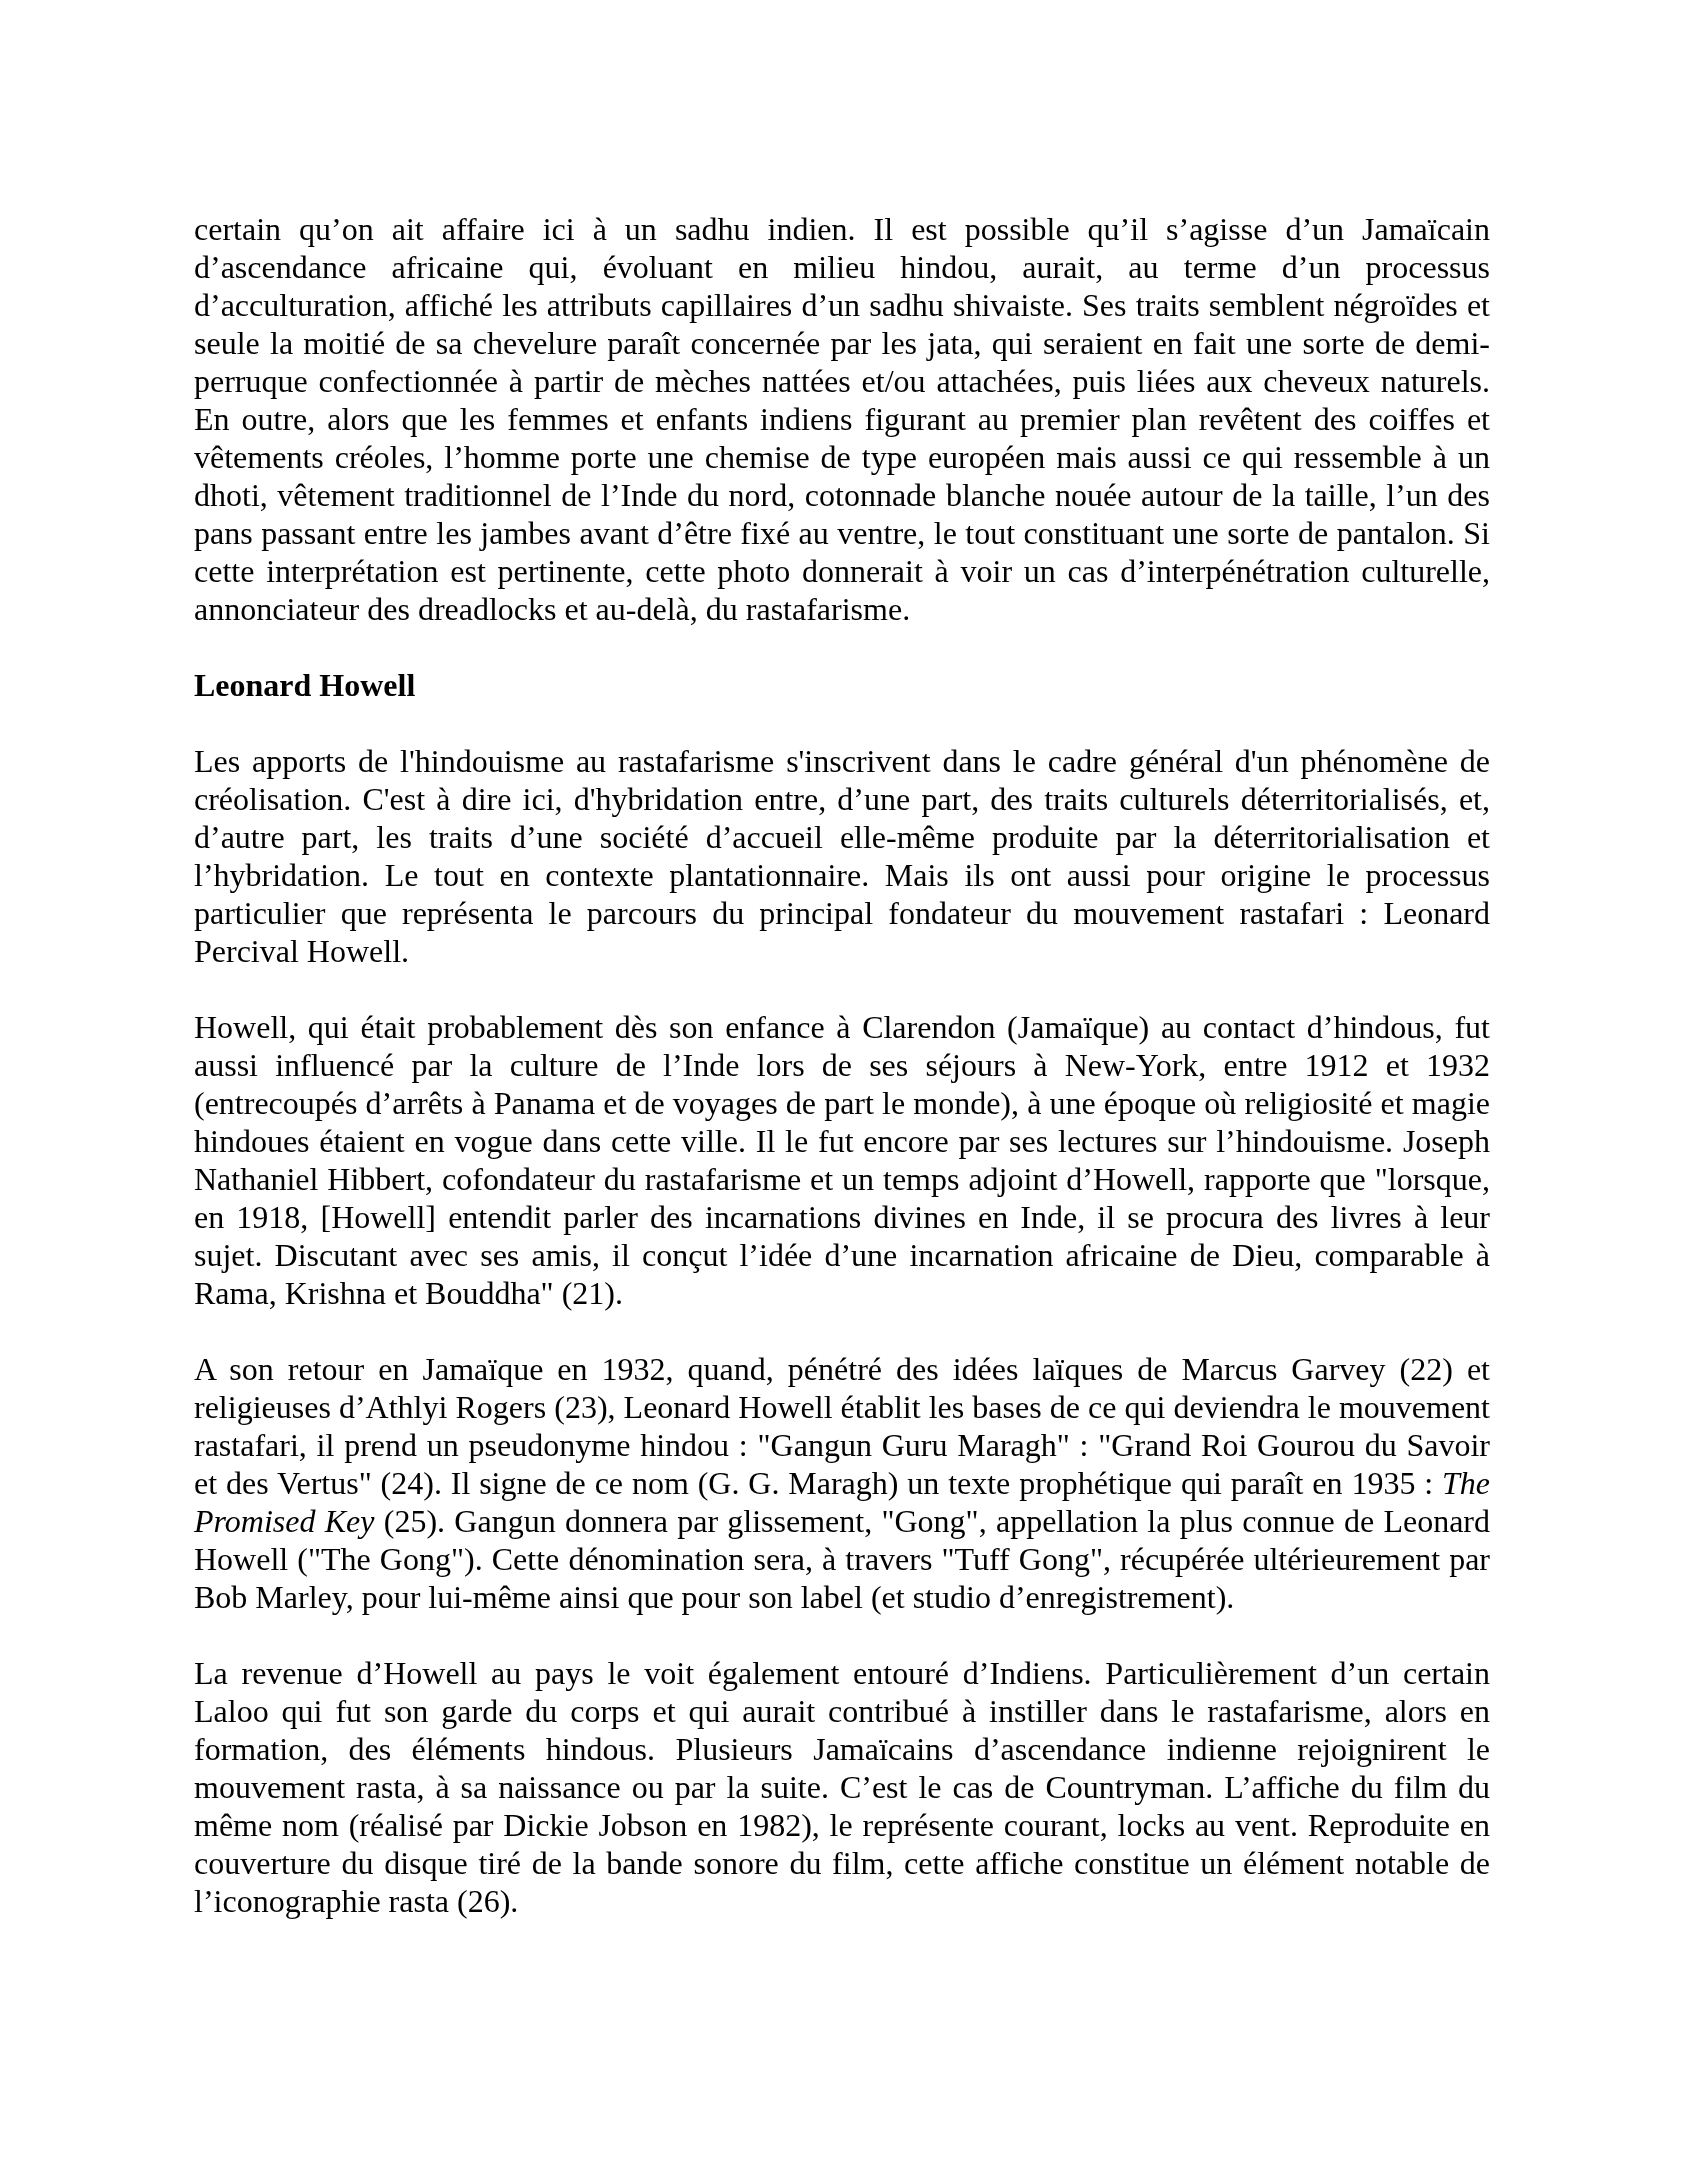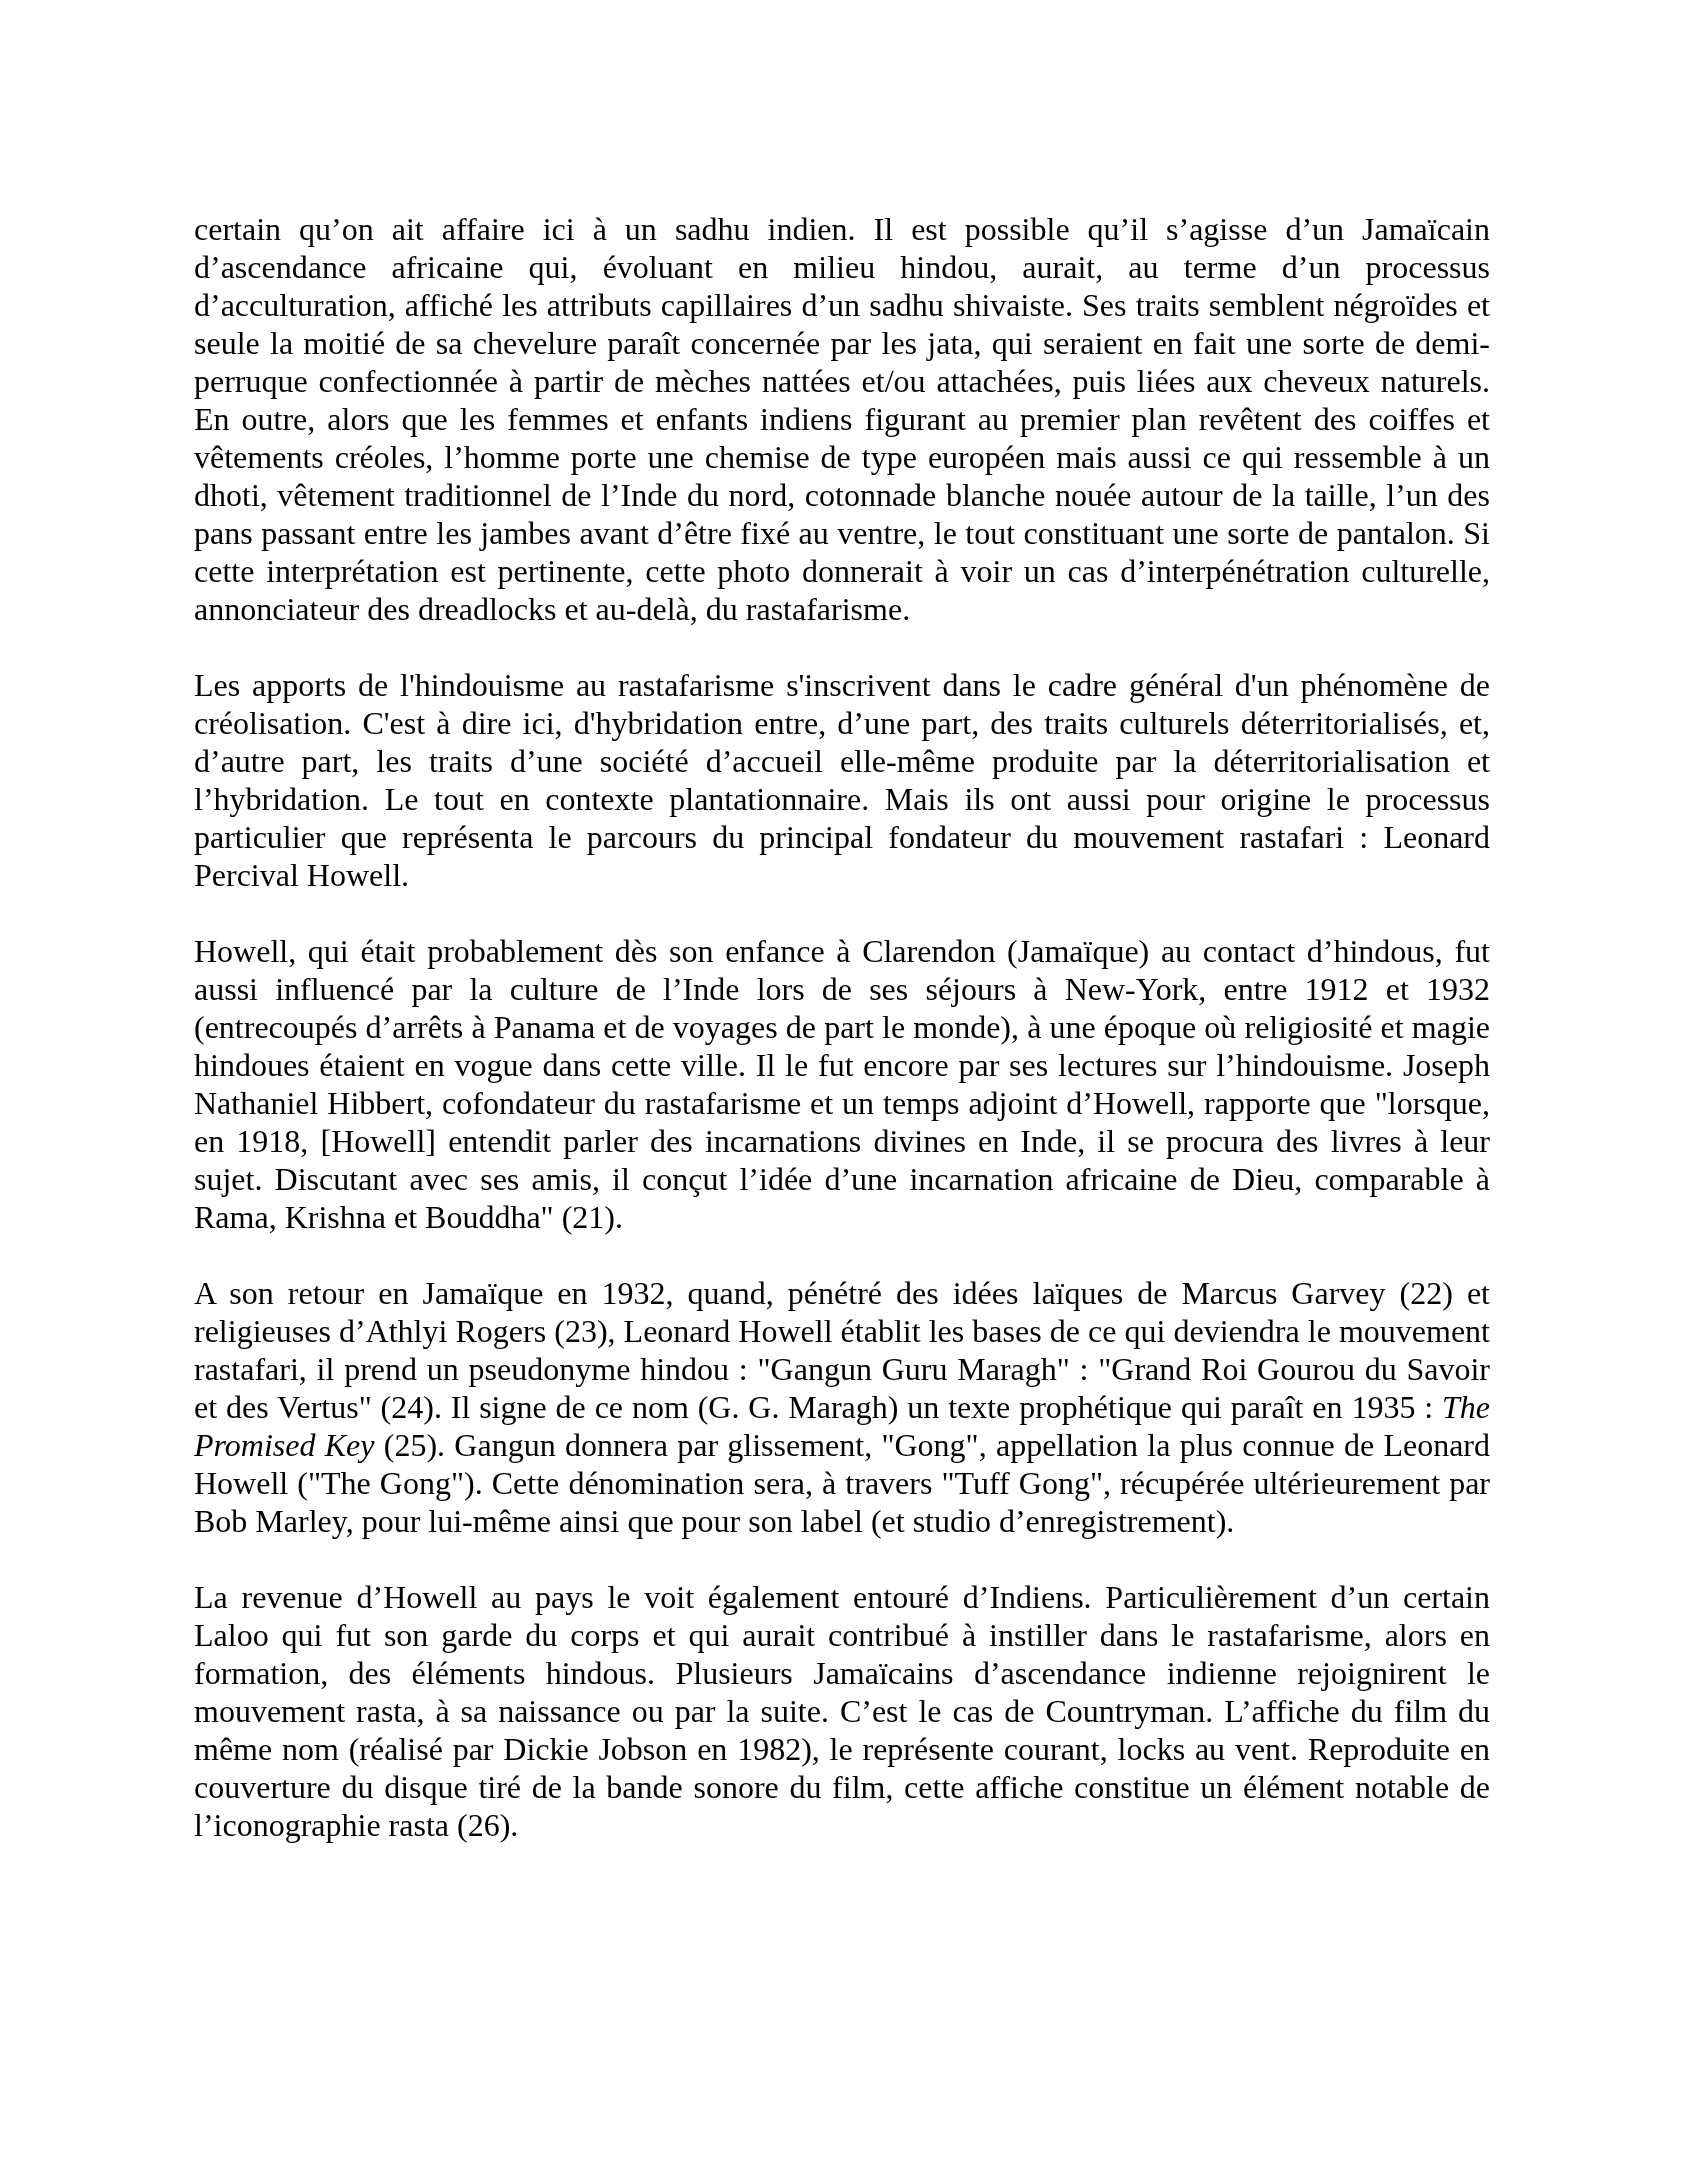--- a/index.html
+++ b/index.html
@@ -19,20 +19,21 @@
   .ref { font-size: 32px; }
   .ital { font-style: italic; }
 </style>
 </head>
 <body>
 
 <div class="page">
 
   <p class="para">certain qu’on ait affaire ici à un sadhu indien. Il est possible qu’il s’agisse d’un Jamaïcain d’ascendance africaine qui, évoluant en milieu hindou, aurait, au terme d’un processus d’acculturation, affiché les attributs capillaires d’un sadhu shivaiste. Ses traits semblent négroïdes et seule la moitié de sa chevelure paraît concernée par les jata, qui seraient en fait une sorte de demi-perruque confectionnée à partir de mèches nattées et/ou attachées, puis liées aux cheveux naturels. En outre, alors que les femmes et enfants indiens figurant au premier plan revêtent des coiffes et vêtements créoles, l’homme porte une chemise de type européen mais aussi ce qui ressemble à un dhoti, vêtement traditionnel de l’Inde du nord, cotonnade blanche nouée autour de la taille, l’un des pans passant entre les jambes avant d’être fixé au ventre, le tout constituant une sorte de pantalon. Si cette interprétation est pertinente, cette photo donnerait à voir un cas d’interpénétration culturelle, annonciateur des dreadlocks et au-delà, du rastafarisme.</p>
 
+  <p class="heading">Leonard Howell</p>
 
   <p class="para">Les apports de l'hindouisme au rastafarisme s'inscrivent dans le cadre général d'un phénomène de créolisation. C'est à dire ici, d'hybridation entre, d’une part, des traits culturels déterritorialisés, et, d’autre part, les traits d’une société d’accueil elle-même produite par la déterritorialisation et l’hybridation. Le tout en contexte plantationnaire. Mais ils ont aussi pour origine le processus particulier que représenta le parcours du principal fondateur du mouvement rastafari : Leonard Percival Howell.</p>
 
   <p class="para"><span>Howell, qui était probablement dès son enfance à Clarendon (Jamaïque) au contact d’hindous, fut aussi influencé par la culture de l’Inde lors de ses séjours à New-York, entre 1912 et 1932 (entrecoupés d’arrêts à Panama et de voyages de part le monde), à une époque où religiosité et magie hindoues étaient en vogue dans cette ville. Il le fut encore par ses lectures sur l’hindouisme. Joseph Nathaniel Hibbert, cofondateur du rastafarisme et un temps adjoint d’Howell, rapporte que "lorsque, en 1918, [Howell] entendit parler des incarnations divines en Inde, il se procura des livres à leur sujet. Discutant avec ses amis, il conçut l’idée d’une incarnation africaine de Dieu, comparable à Rama, Krishna et Bouddha" </span><span class="ref">(21)</span><span>.</span></p>
 
   <p class="para"><span>A son retour en Jamaïque en 1932, quand, pénétré des idées laïques de Marcus Garvey </span><span class="ref">(22)</span><span> et religieuses d’Athlyi Rogers </span><span class="ref">(23)</span><span>, Leonard Howell établit les bases de ce qui deviendra le mouvement rastafari, il prend un pseudonyme hindou : "Gangun Guru Maragh" : "Grand Roi Gourou du Savoir et des Vertus" </span><span class="ref">(24)</span><span>.  Il signe de ce nom (G. G. Maragh) un texte prophétique qui paraît en 1935 : </span><span class="ital">The Promised Key</span><span> </span><span class="ref">(25)</span><span>. Gangun donnera par glissement, "Gong", appellation la plus connue de Leonard Howell ("The Gong"). Cette dénomination sera, à travers "Tuff Gong", récupérée ultérieurement par Bob Marley, pour lui-même ainsi que pour son label (et studio d’enregistrement).</span></p>
 
   <p class="para"><span>La revenue d’Howell au pays le voit également entouré d’Indiens. Particulièrement d’un certain Laloo qui fut son garde du corps et qui aurait contribué à instiller dans le rastafarisme, alors en formation, des éléments hindous. Plusieurs Jamaïcains d’ascendance indienne rejoignirent le mouvement rasta, à sa naissance ou par la suite. C’est le cas de Countryman. L’affiche du film du même nom (réalisé par Dickie Jobson en 1982), le représente courant, locks au vent. Reproduite en couverture du disque tiré de la bande sonore du film, cette affiche constitue un élément notable de l’iconographie rasta </span><span class="ref">(26)</span><span>.</span></p>
 
 </div>

